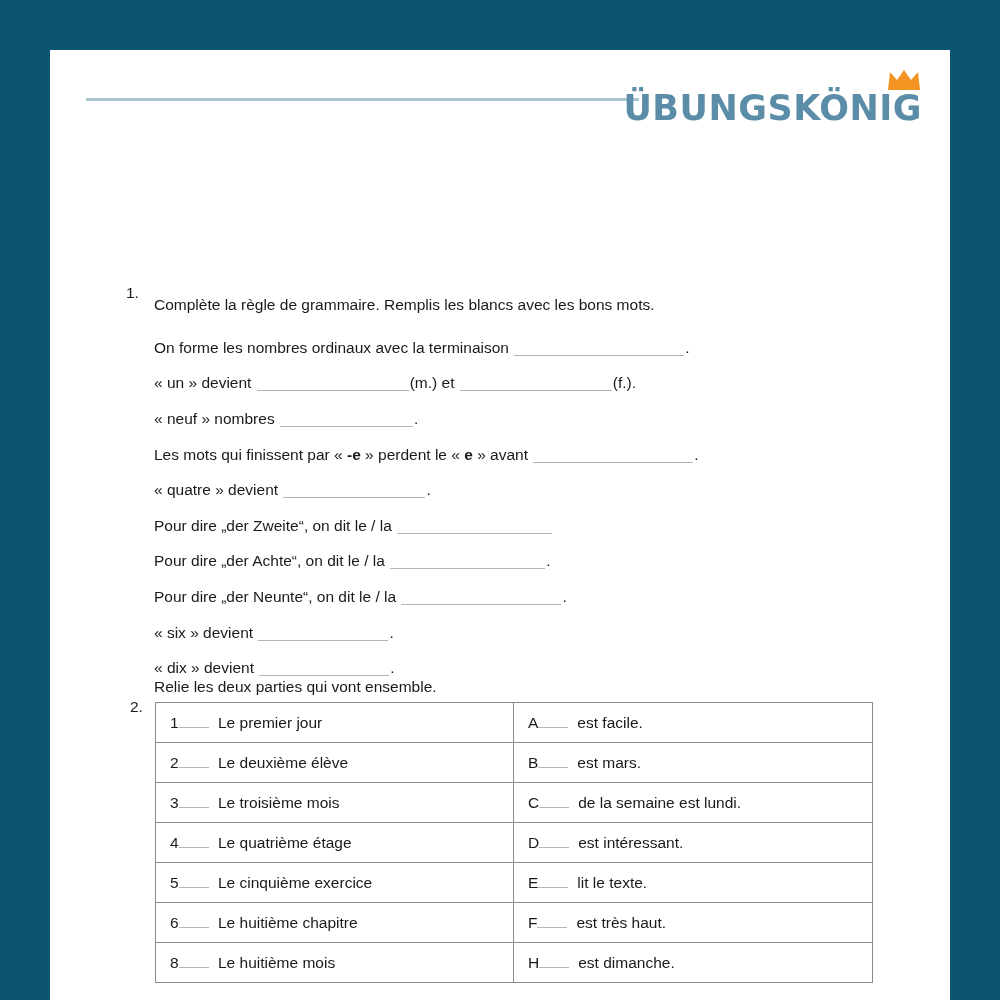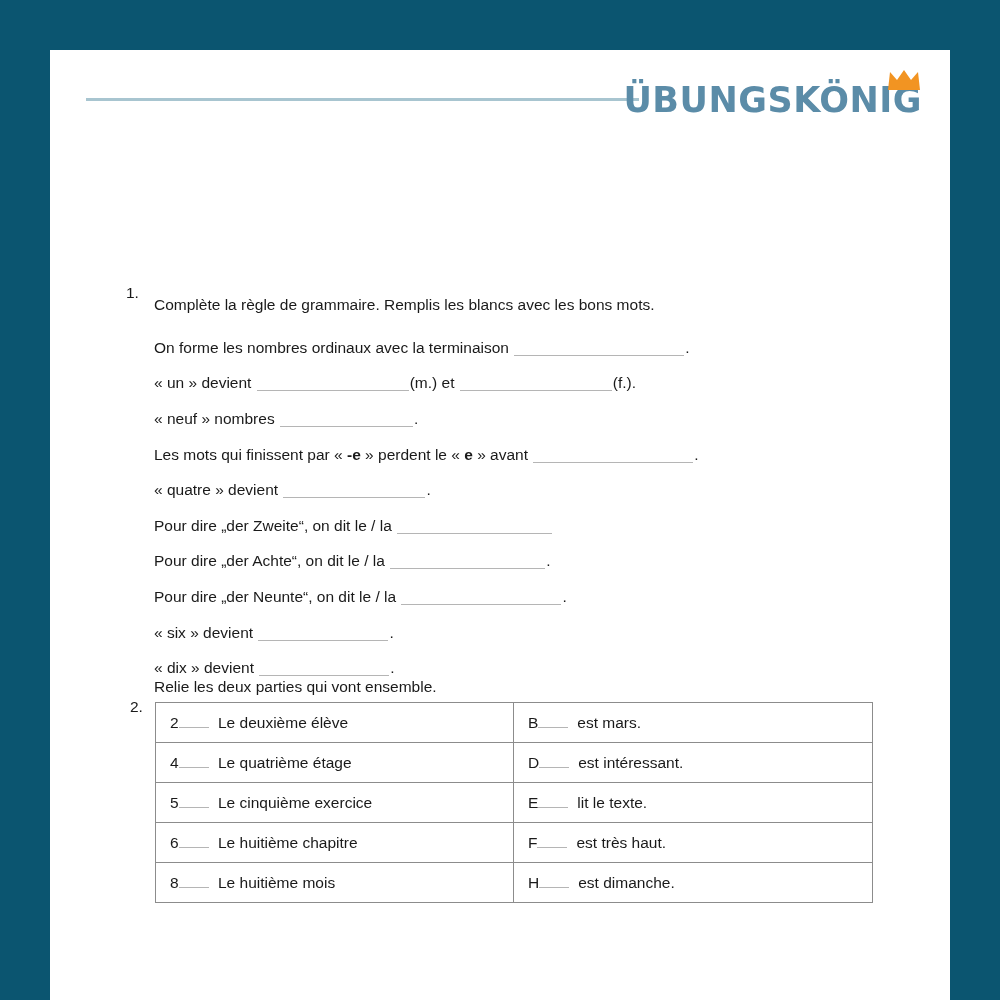--- a/index.html
+++ b/index.html
@@ -39,21 +39,21 @@
     width: 553px;
     height: 3px;
     background: #a8c5d0;
   }
   .logo {
     position: absolute;
     right: 28px;
     top: 24px;
     height: 52px;
     display: flex;
-    align-items: center;
+    align-items: flex-end;
     margin-left: 16px;
   }
   .logo-text {
     font-family: "DejaVu Sans", sans-serif;
     font-weight: bold;
     font-size: 35px;
     letter-spacing: 0.5px;
     color: #5b8ca8;
     line-height: 1;
   }
@@ -234,24 +234,32 @@
   <div class="ex-num" id="ex2-num">2.</div>
   <div class="ex-instr" id="ex2-instr">Relie les deux parties qui vont ensemble.</div>
 
   <table class="match-table">
     <colgroup>
       <col class="col-left">
         <col class="col-right">
     </colgroup>
     <tbody id="match-body">
         <tr>
+          <td><span class="key">1</span><span class="key-blank"></span><span>Le premier jour</span></td>
+          <td><span class="key">A</span><span class="key-blank"></span><span>est facile.</span></td>
+        </tr>
+        <tr>
           <td><span class="key">2</span><span class="key-blank"></span><span>Le deuxième élève</span></td>
           <td><span class="key">B</span><span class="key-blank"></span><span>est mars.</span></td>
         </tr>
         <tr>
+          <td><span class="key">3</span><span class="key-blank"></span><span>Le troisième mois</span></td>
+          <td><span class="key">C</span><span class="key-blank"></span><span>de la semaine est lundi.</span></td>
+        </tr>
+        <tr>
           <td><span class="key">4</span><span class="key-blank"></span><span>Le quatrième étage</span></td>
           <td><span class="key">D</span><span class="key-blank"></span><span>est intéressant.</span></td>
         </tr>
         <tr>
           <td><span class="key">5</span><span class="key-blank"></span><span>Le cinquième exercice</span></td>
           <td><span class="key">E</span><span class="key-blank"></span><span>lit le texte.</span></td>
         </tr>
         <tr>
           <td><span class="key">6</span><span class="key-blank"></span><span>Le huitième chapitre</span></td>
           <td><span class="key">F</span><span class="key-blank"></span><span>est très haut.</span></td>

